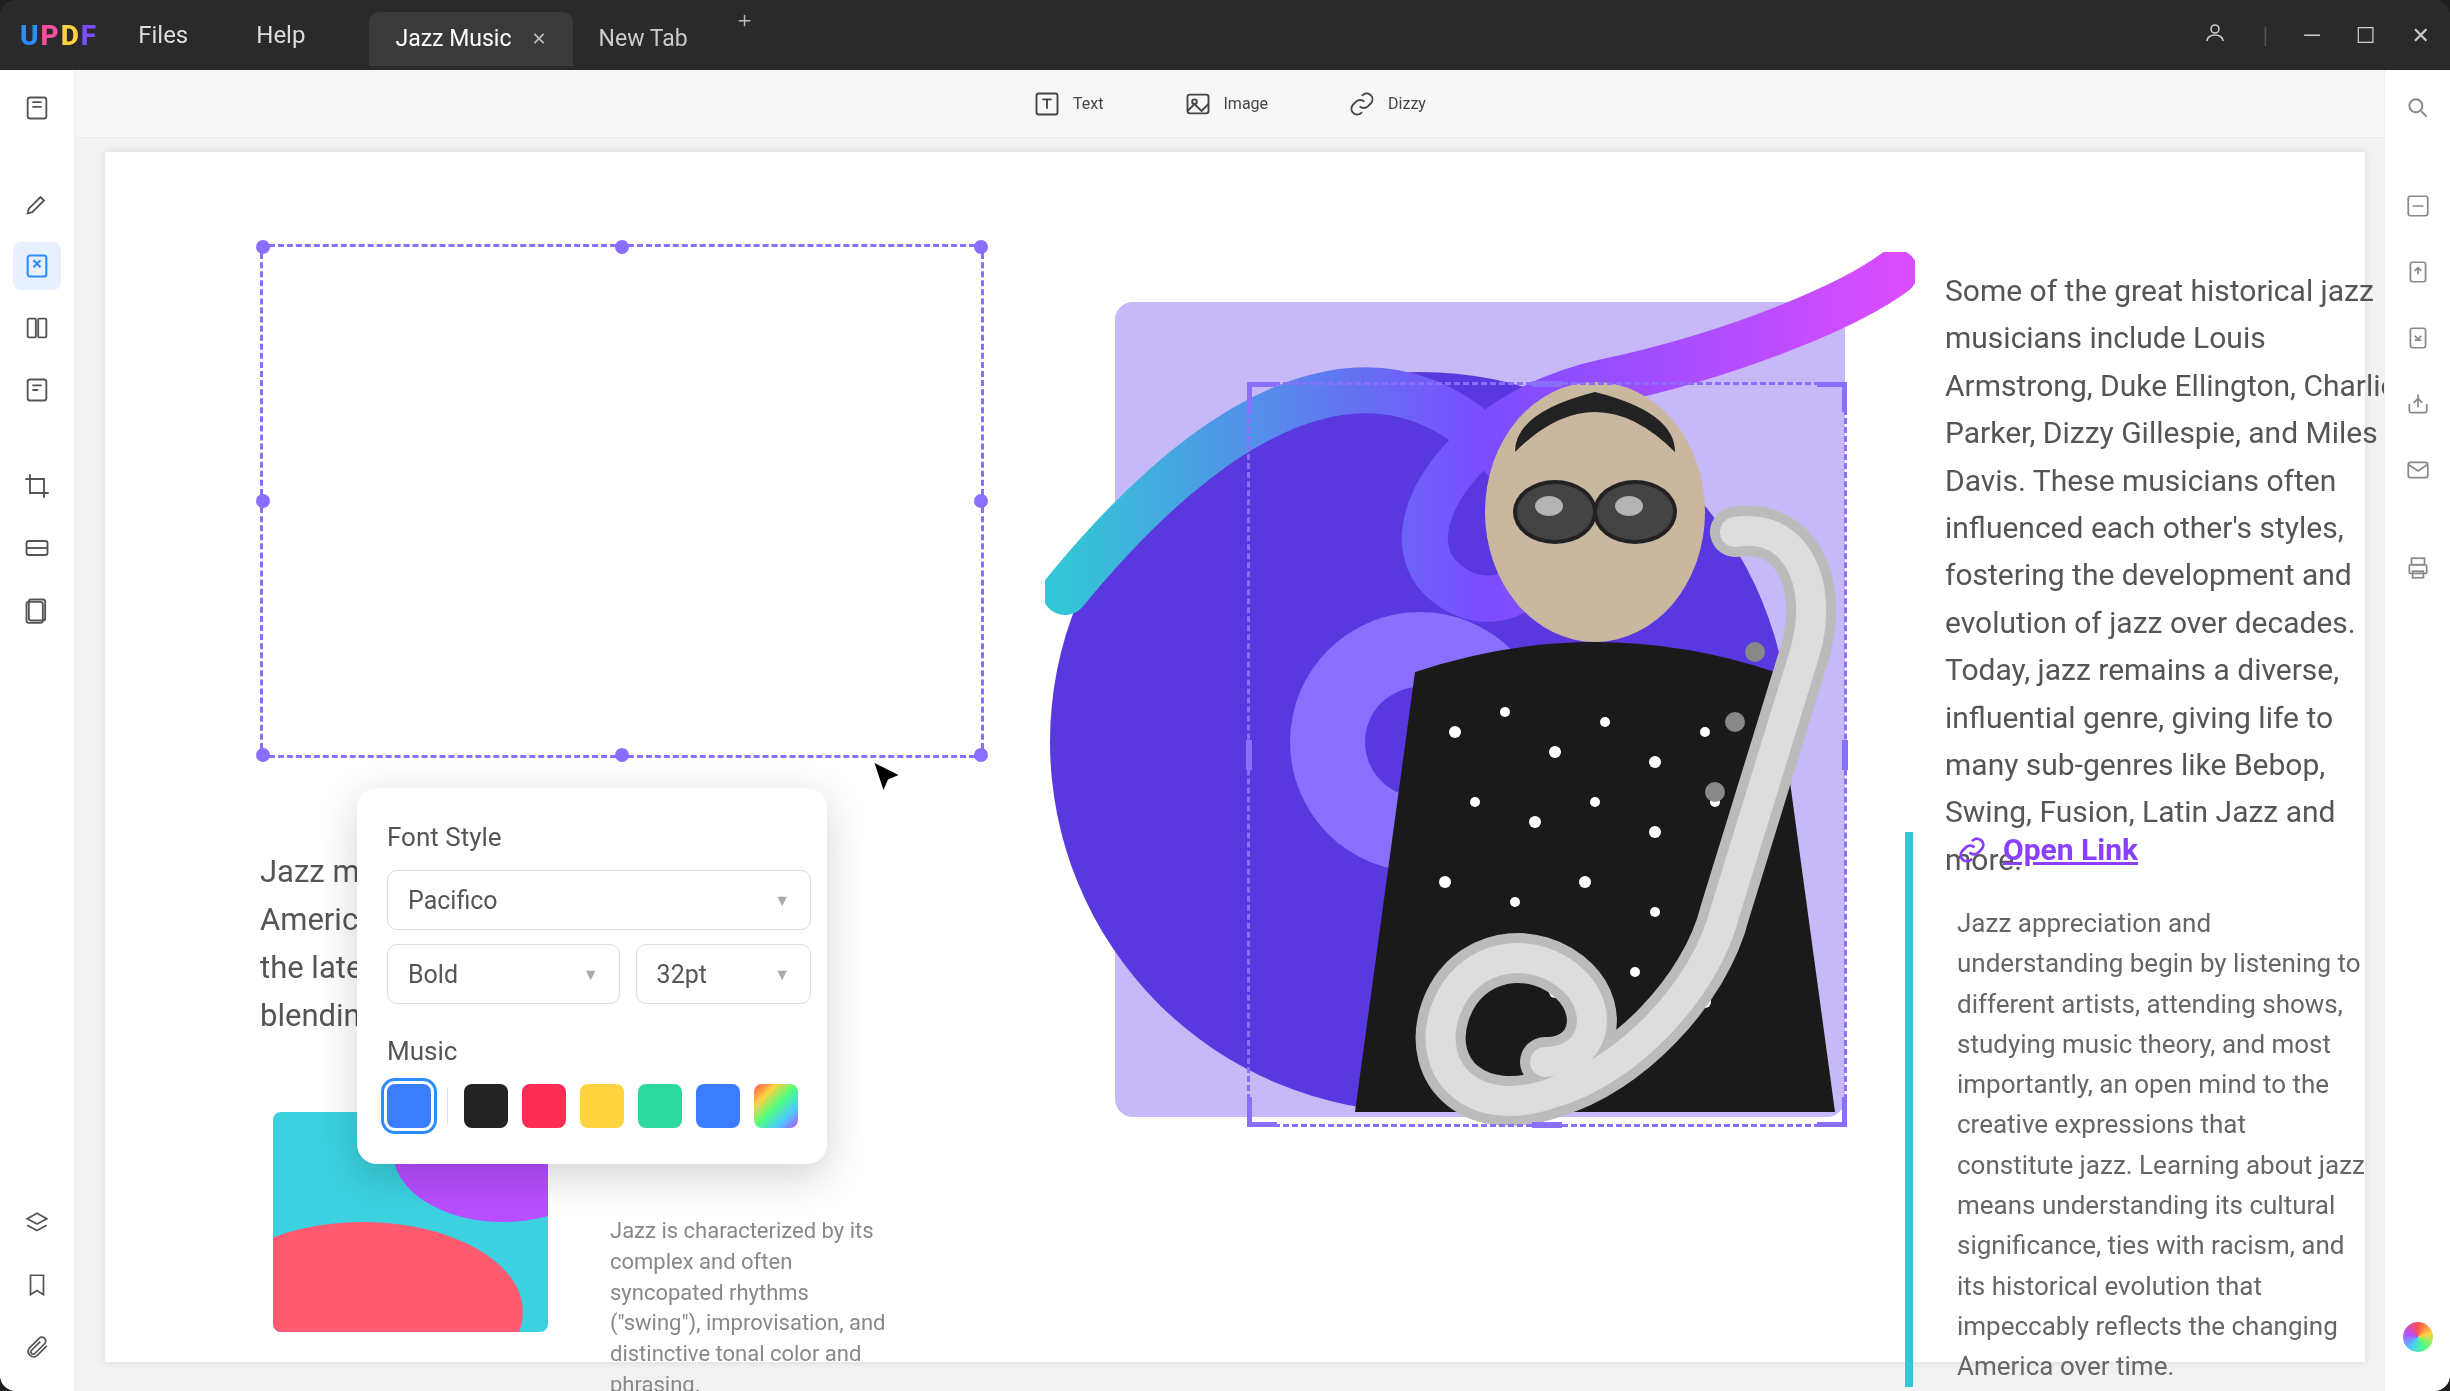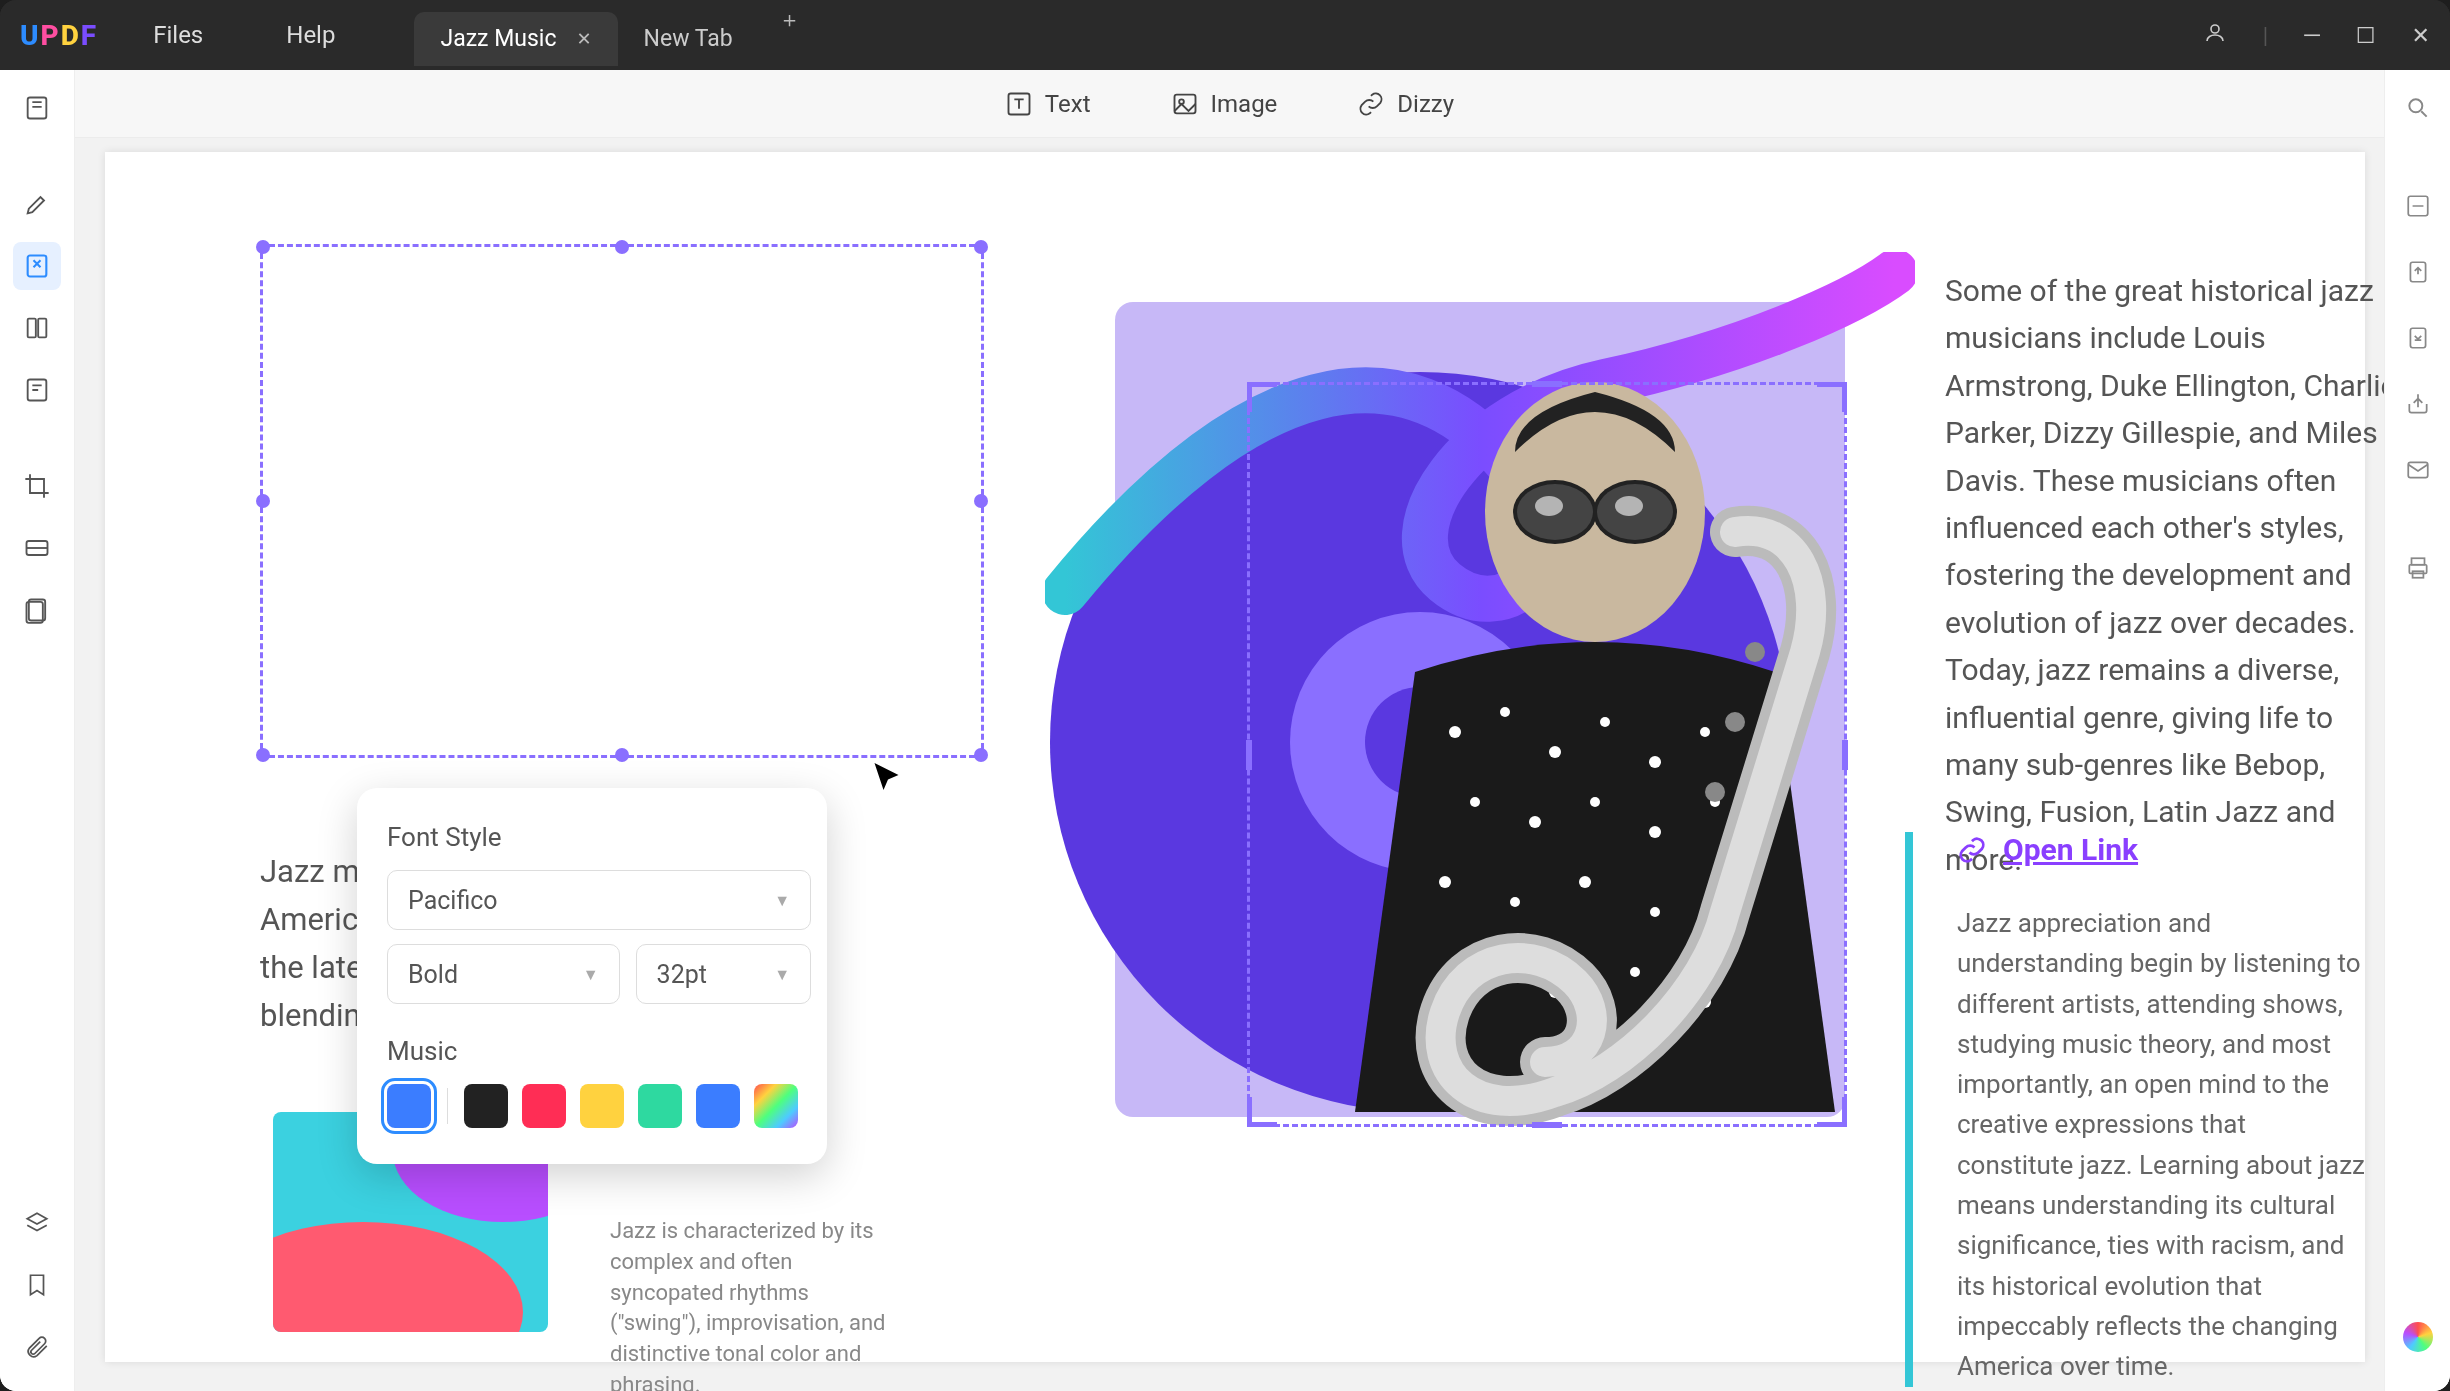--- a/index.html
+++ b/index.html
@@ -19,21 +19,21 @@
   overflow: hidden;
   display: flex;
   flex-direction: column;
 }
 .titlebar {
   height: 70px;
   background: #2a2a2a;
   display: flex;
   align-items: center;
   padding: 0 20px;
-  gap: 27px;
+  gap: 12px;
 }
 .logo {
   font-weight: 800;
   font-size: 28px;
   letter-spacing: 2px;
 }
 .logo span:nth-child(1){color:#2d8cff;}
 .logo span:nth-child(2){color:#ff4ea1;}
 .logo span:nth-child(3){color:#ffd23f;}
 .logo span:nth-child(4){color:#7a4dff;}
@@ -90,21 +90,21 @@
 .main-area { flex:1; display:flex; flex-direction:column; }
 .toolbar {
   height: 68px;
   background: #f7f7f7;
   border-bottom: 1px solid #ececec;
   display:flex;
   align-items:center;
   justify-content:center;
   gap: 80px;
 }
-.tool-btn { display:flex; align-items:center; gap:12px; color:#444; font-size:24px; cursor:pointer; }
+.tool-btn { display:flex; align-items:center; gap:12px; color:#444; font-size:16px; cursor:pointer; }
 .tool-btn svg { width:28px; height:28px; }
 
 .canvas {
   flex:1;
   background:#f2f2f2;
   position:relative;
   overflow:hidden;
 }
 .page {
   position:absolute;

